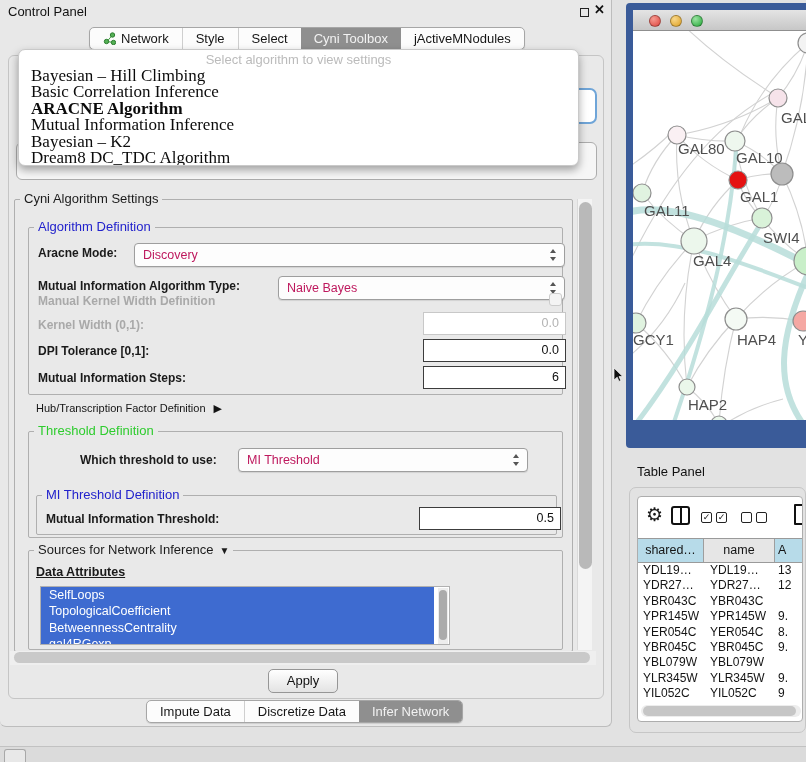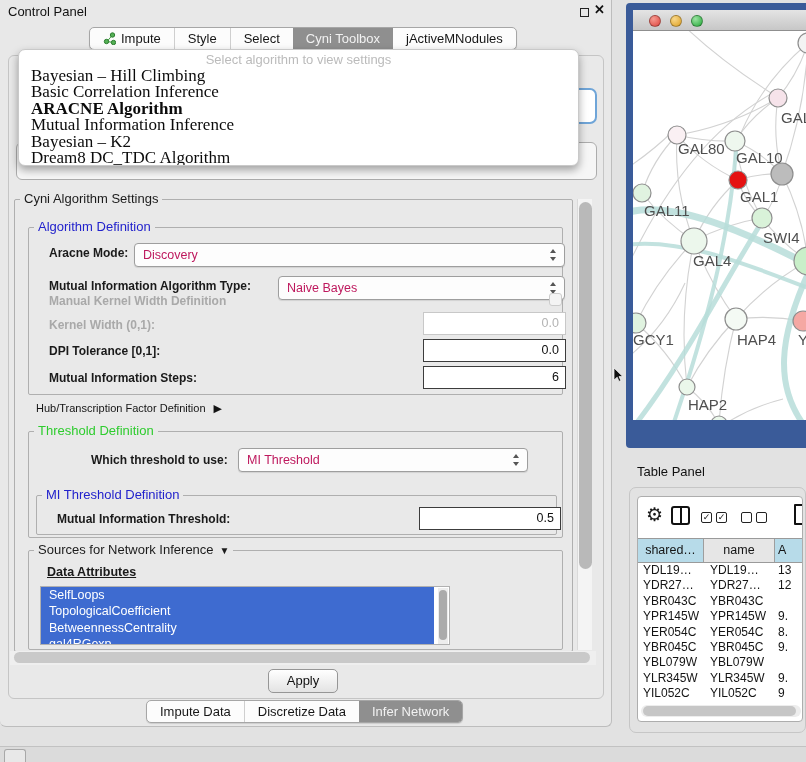--- a/index.html
+++ b/index.html
@@ -42,21 +42,21 @@
 #algo-placeholder{height:16px;text-align:center;font-size:13px;color:#BBBBBB;line-height:16px;margin-top:2px;}
 .algo-item{font-size:17px;color:#0B0B0B;line-height:16.4px;padding-left:12px;white-space:nowrap;font-family:Liberation Serif, serif;}
 .algo-sel{font-weight:bold;}
 
 
 .grp{position:absolute;border:1px solid #AFAFAF;border-radius:2px;}
 .grp-label{position:absolute;font-size:13px;color:#1B1B1B;background:#E9E9E9;padding:0 4px;line-height:14px;z-index:2;white-space:nowrap;}
 .lbl-blue{color:var(--group-label-blue);}
 .lbl-green{color:var(--group-label-green);}
 
-.flabel{position:absolute;font-size:12px;font-weight:bold;color:#1A1A1A;white-space:nowrap;margin-left:11px;}
+.flabel{position:absolute;font-size:12px;font-weight:bold;color:#1A1A1A;white-space:nowrap;}
 .flabel.dis{color:#A9A9A9;}
 
 .combo{position:absolute;background:#FDFDFD;border:1px solid #9E9E9E;border-radius:4px;
  font-size:12.5px;color:#be185d;line-height:22px;padding-left:8px;box-shadow:0 1px 1px rgba(0,0,0,.10);}
 .spin{position:absolute;right:7px;top:50%;transform:translateY(-50%);width:7px;height:12px;}
 .spin::before{content:"";position:absolute;top:0;left:0;border-left:3.5px solid transparent;
  border-right:3.5px solid transparent;border-bottom:4.5px solid #555;}
 .spin::after{content:"";position:absolute;bottom:0;left:0;border-left:3.5px solid transparent;
  border-right:3.5px solid transparent;border-top:4.5px solid #555;}
 
@@ -156,21 +156,21 @@
       <div class="tab">
         <span class="tab-ic">
           <svg width="13" height="13">
             <line x1="4" y1="9.5" x2="9.5" y2="3" stroke="#3FA33F"></line>
             <line x1="4" y1="9.5" x2="10.5" y2="10.5" stroke="#3FA33F"></line>
             <circle cx="3.5" cy="9.5" r="2.2" fill="#54B054" stroke="#2E7D32"></circle>
             <circle cx="9.5" cy="3" r="2.2" fill="#54B054" stroke="#2E7D32"></circle>
             <circle cx="10.5" cy="10.5" r="2.2" fill="#54B054" stroke="#2E7D32"></circle>
           </svg>
         </span>
-        <span>Impute</span>
+        <span>Network</span>
       </div>
       <div class="tab">
         <span>Style</span>
       </div>
       <div class="tab">
         <span>Select</span>
       </div>
       <div class="tab tab-sel">
         <span>Cyni Toolbox</span>
       </div>

